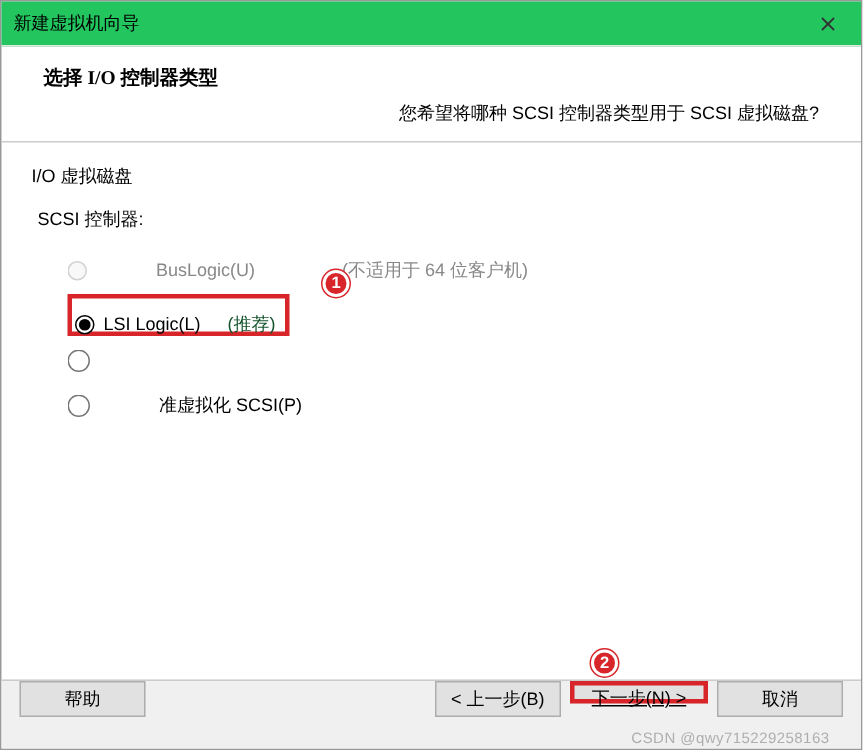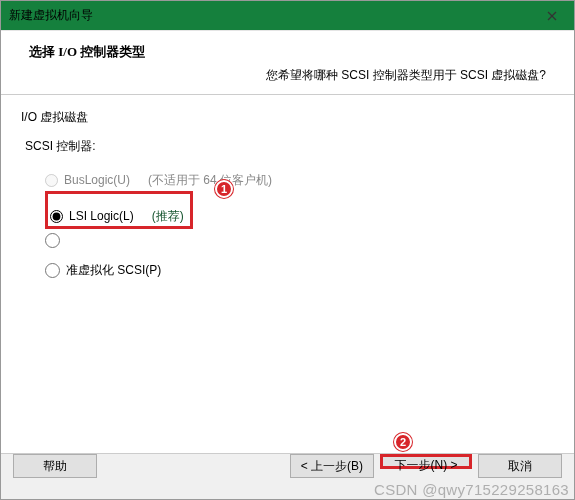--- a/index.html
+++ b/index.html
@@ -18,21 +18,21 @@
       border: 1px solid #999;
       display: flex;
       flex-direction: column;
     }
     .titlebar {
       height: 30px;
       display: flex;
       align-items: center;
       justify-content: space-between;
       padding: 0 8px;
-      background: #15803d;
+      background: #22c55e;
       border-bottom: 1px solid #e5e5e5;
       font-family: Liberation Mono, monospace;
     }
     .titlebar-text {
       font-size: 12px;
       color: #000;
     }
     .close-btn {
       width: 28px;
       height: 22px;
@@ -75,41 +75,42 @@
       padding-left: 4px;
     }
     .radio-group {
       padding-left: 24px;
     }
     .radio-row {
       display: flex;
       align-items: center;
       height: 30px;
       font-size: 12px;
+      gap: 40px;
     }
     .radio-row.disabled { color: #888; }
     .radio-input {
       width: 13px;
       height: 13px;
       margin-right: 6px;
       accent-color: #000;
     }
     .radio-input.large {
       width: 15px;
       height: 15px;
     }
     .radio-label { margin-right: 18px; }
     .radio-note { color: #14532d; }
     .radio-row.disabled .radio-note { color: #888; }
     .highlight-box {
       border: 3px solid #d7252a;
       padding: 14px 6px 2px 2px;
       display: inline-flex;
       align-items: center;
-      height: 38px;
+      height: 28px;
     }
     .callout {
       position: absolute;
       width: 18px;
       height: 18px;
       border-radius: 50%;
       background: #d7252a;
       border: 2px solid #fff;
       box-shadow: 0 0 0 1px #d7252a;
       color: #fff;
@@ -140,26 +141,27 @@
       font-size: 12px;
       cursor: pointer;
       font-family: inherit;
     }
     .btn.highlighted {
       border: 3px solid #d7252a;
       background: #e1e1e1;
       height: 15px;
       min-width: 92px;
       padding: 0;
+      text-decoration: underline;
     }
     .watermark {
       position: absolute;
-      right: 6px;
+      right: 22px;
       bottom: 2px;
-      font-size: 15px;
+      font-size: 10px;
       color: rgba(120,120,120,0.55);
       letter-spacing: 0.3px;
       pointer-events: none;
     }
   </style>
 </head>
 <body>
 
 <div class="window">
 

